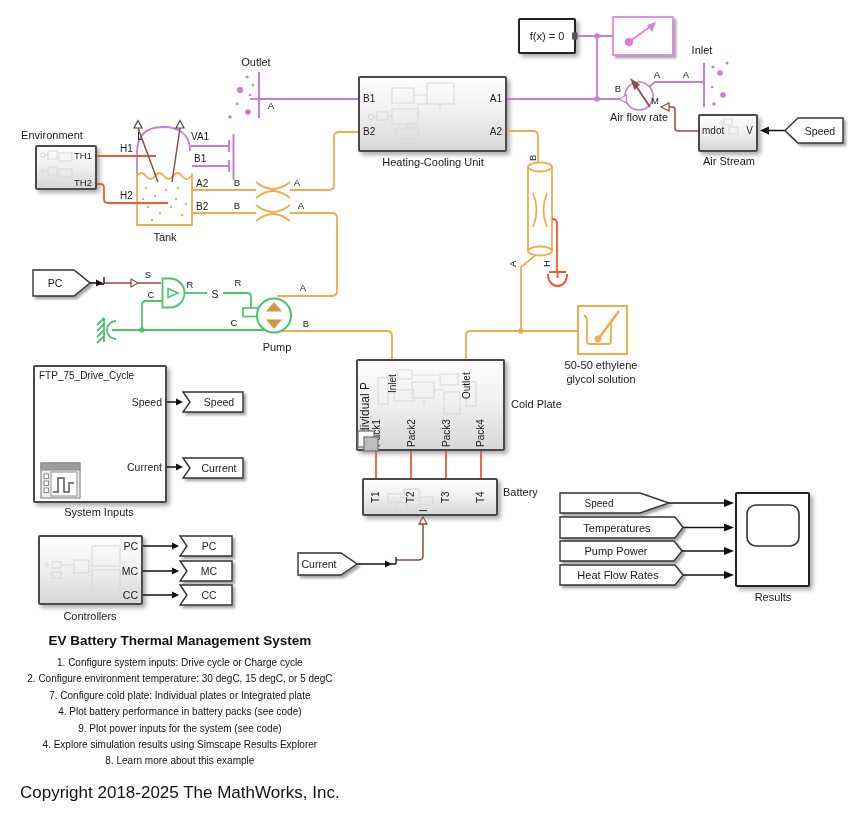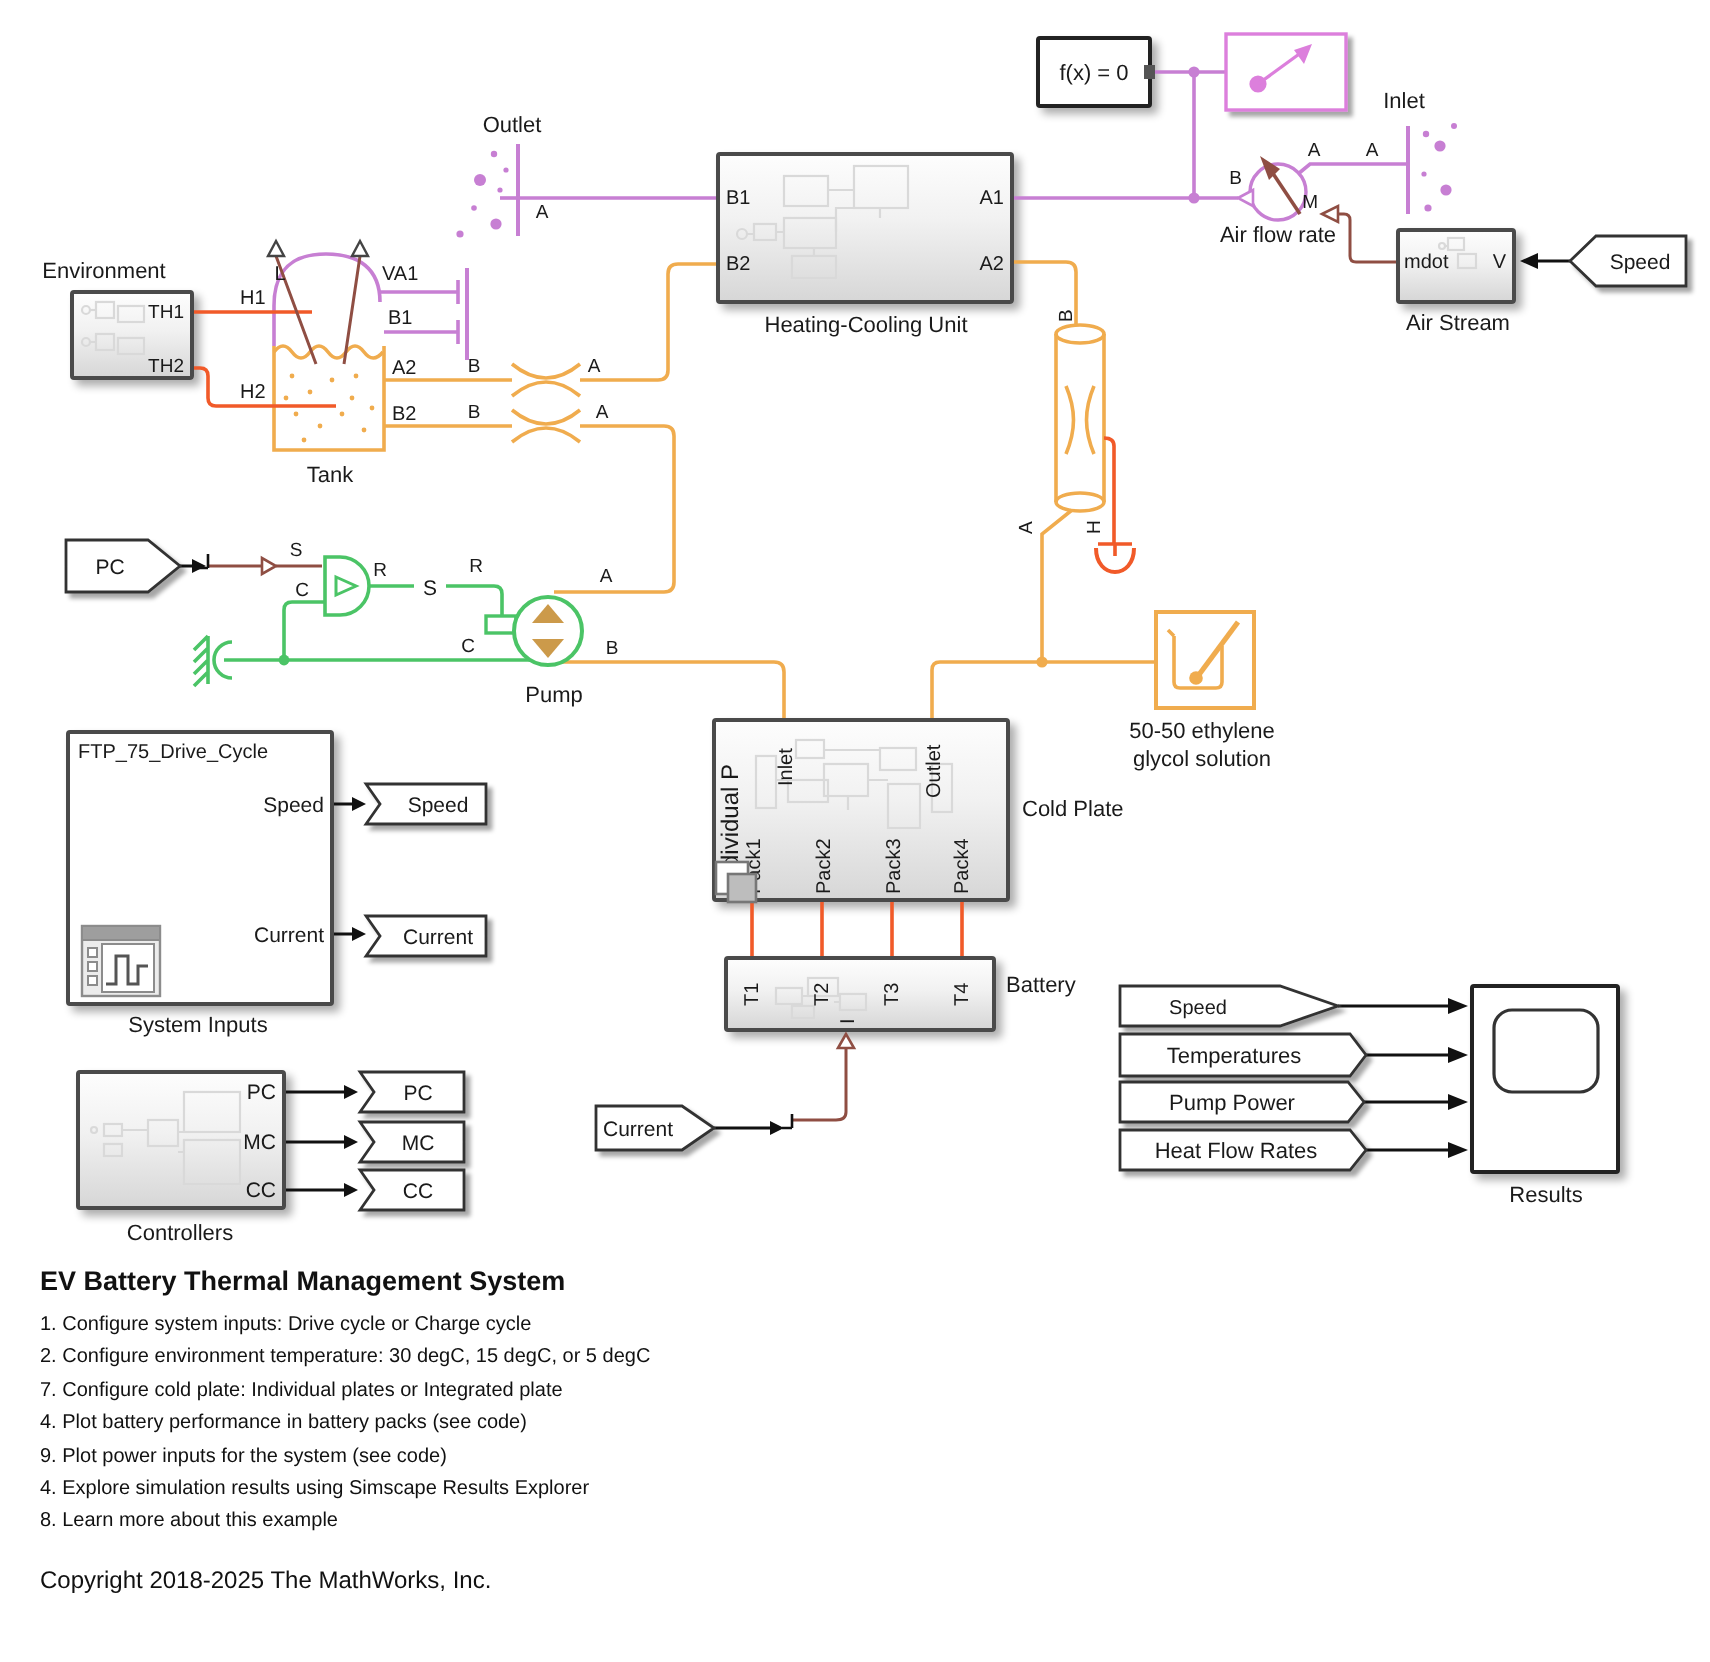--- a/index.html
+++ b/index.html
@@ -7,24 +7,24 @@
           font-family:"Liberation Sans",sans-serif;}
   .blk{position:absolute;box-sizing:border-box;border:2px solid #4a4a4a;border-radius:2px;
        background:linear-gradient(180deg,#fdfdfd 0%,#f1f1f1 45%,#d7d7d7 100%);
        box-shadow:3px 3px 4px rgba(0,0,0,0.32);z-index:1;}
   .blk.white{background:#ffffff;}
   .blk.dark{border-color:#222;}
   svg.wires{position:absolute;left:0;top:0;z-index:2;pointer-events:none;}
   svg.wires text{font-family:"Liberation Sans",sans-serif;fill:#1a1a1a;}
   .f9{font-size:9.5px;} .f10{font-size:10px;} .f105{font-size:10.5px;} .f11{font-size:11px;} .f12{font-size:12px;}
   .mid{text-anchor:middle;} .end{text-anchor:end;}
-  .notes{position:absolute;left:20px;top:633px;z-index:3;color:#111;}
+  .notes{position:absolute;left:20px;top:633px;z-index:3;color:#111;text-align:center;}
   .notes-title{font-size:13.5px;font-weight:bold;margin-bottom:7px;}
   .note-line{font-size:10px;line-height:16.4px;white-space:nowrap;}
-  .copyright{font-size:12px;margin-top:13px;}
+  .copyright{font-size:17px;margin-top:13px;}
 </style>
 </head>
 <body>
 
 <div class="canvas">
 
   <div class="blk" style="left:35px;top:145px;width:62px;height:45px"></div>
   <div class="blk" style="left:358px;top:76px;width:149px;height:76px"></div>
   <div class="blk white dark" style="left:518px;top:18px;width:58px;height:36px"></div>
   <div class="blk" style="left:698px;top:114px;width:60px;height:38px"></div>

